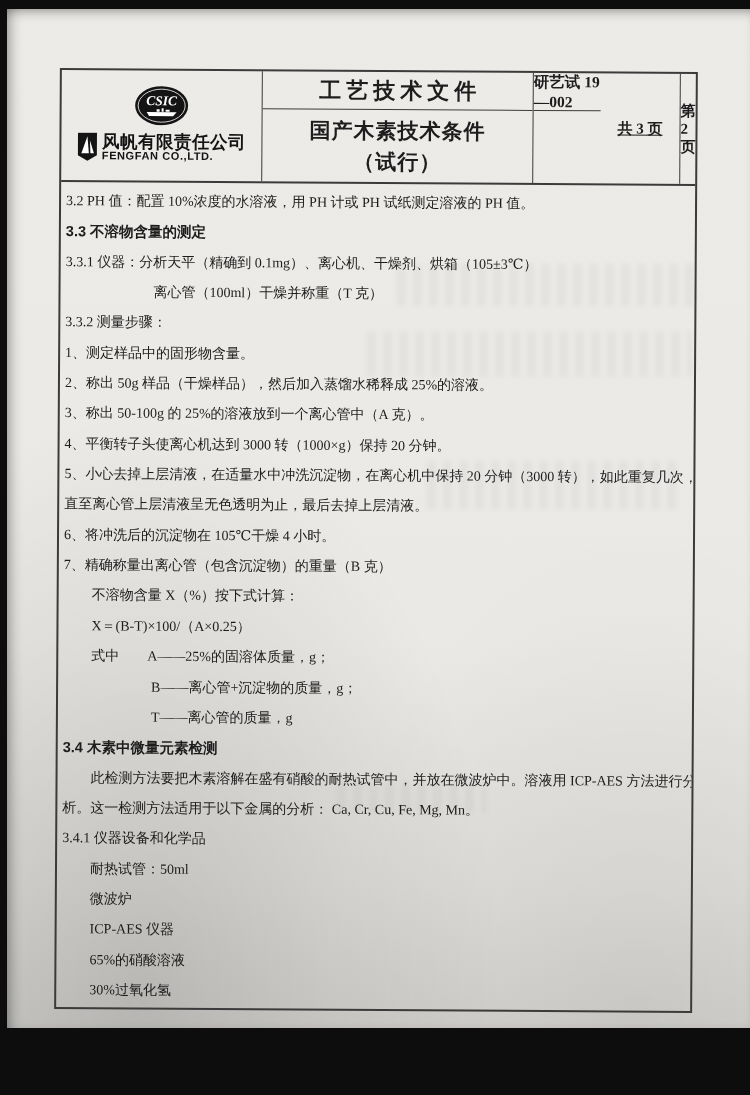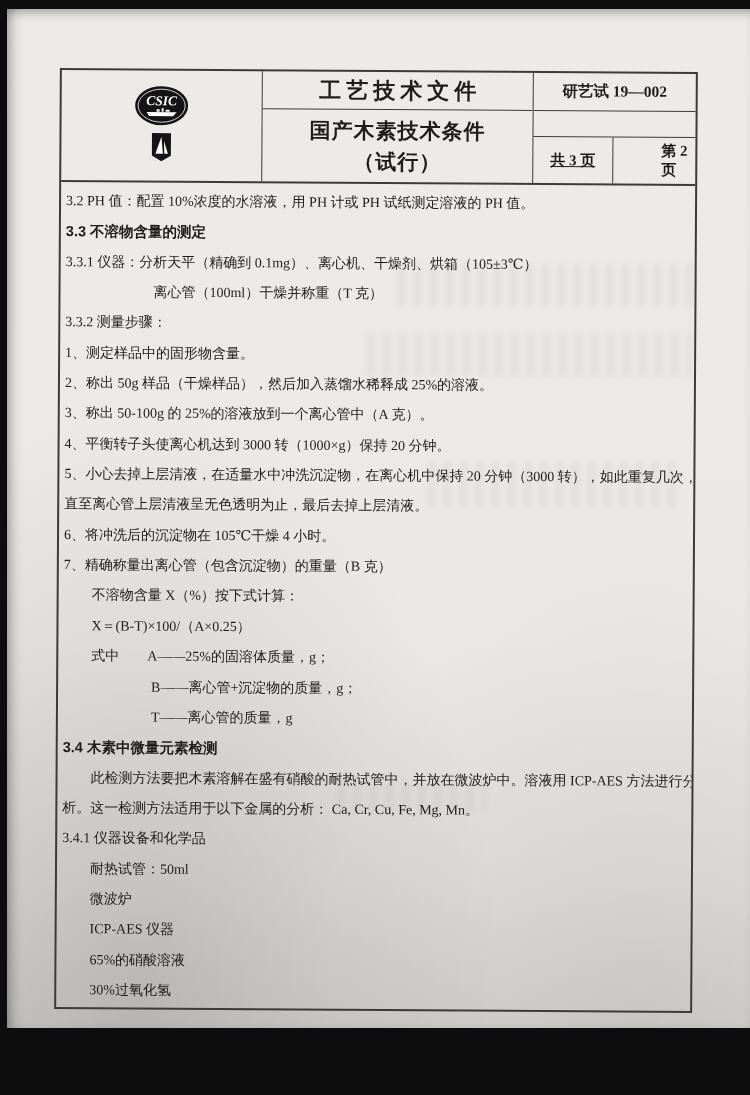--- a/index.html
+++ b/index.html
@@ -37,26 +37,26 @@
   .company-names { display:flex; flex-direction:column; align-items:flex-start; line-height:1.05; }
   .company-cn { font-family:"Liberation Sans","DejaVu Sans",sans-serif; font-weight:900; font-size:17.5px; letter-spacing:.5px; color:#141414; }
   .company-en { font-family:"Liberation Sans","DejaVu Sans",sans-serif; font-weight:800; font-size:11px; letter-spacing:.6px; color:#141414; }
 
   .col-title { width:271px; border-right:1.5px solid #3b3b3b; display:flex; flex-direction:column; }
   .title-top { height:38px; border-bottom:1.5px solid #3b3b3b; display:flex; align-items:center; justify-content:center;
                font-size:22px; font-weight:600; letter-spacing:5px; text-indent:5px; }
   .title-main { flex:1; display:flex; flex-direction:column; align-items:center; justify-content:center; gap:3px;
                font-size:21px; font-weight:700; letter-spacing:1px; }
 
-  .col-num { flex:1; display:flex; flex-direction:column; }
+  .col-num { flex:1; display:flex; flex-direction:row; }
   .num-top { height:38px; border-bottom:1.5px solid #3b3b3b; display:flex; align-items:center; justify-content:center; font-size:15.5px; font-weight:600; }
   .num-mid { height:26px; border-bottom:1.5px solid #3b3b3b; }
   .num-pages { flex:1; display:flex; }
   .pg-total { width:80px; border-right:1.5px solid #3b3b3b; display:flex; align-items:center; justify-content:center; font-size:15px; font-weight:600;text-decoration:underline; }
-  .pg-cur { flex:1; display:flex; align-items:center; justify-content:center; font-size:15px; font-weight:600;padding-left:48px; }
+  .pg-cur { flex:1; display:flex; align-items:center; justify-content:center; font-size:15px; font-weight:600; }
 
   
   .doc-body { position:absolute; left:0; right:0; top:114px; bottom:0; padding:2px 4px 0 5px; overflow:hidden; }
   .ln { height:30.35px; line-height:30.35px; font-size:14px; white-space:nowrap; color:#1c1c1c; }
   .ln.b { font-family:"Liberation Sans","DejaVu Sans",sans-serif; font-weight:700; font-size:14.5px; }
   .ln.i1 { padding-left:28px; }
   .ln.i2 { padding-left:88px; }
 </style>
 </head>
 <body>
@@ -84,20 +84,24 @@
             <rect x="31" y="24" width="4" height="2"></rect>
             <path d="M12 26.5 L42 26.5 L38.5 30.5 L14.5 30.5 Z"></path>
           </g>
         </svg>
         <div class="company">
           <svg class="sail" viewBox="0 0 20 29" xmlns="http://www.w3.org/2000/svg">
             <path d="M0.5 0.5 H19.5 V23 L10 28.5 L0.5 23 Z" fill="#141414"></path>
             <path d="M4 21 L10 4 L11.5 21 Z" fill="#ffffff"></path>
             <path d="M12.5 8 L16.5 21 L13 21 Z" fill="#ffffff"></path>
           </svg>
+          <div class="company-names">
+            <span class="company-cn">风帆有限责任公司</span>
+            <span class="company-en">FENGFAN CO.,LTD.</span>
+          </div>
         </div>
       </div>
 
       <div class="col-title">
         <div class="title-top">工艺技术文件</div>
         <div class="title-main">
           <span>国产木素技术条件</span>
           <span>（试行）</span>
         </div>
       </div>

